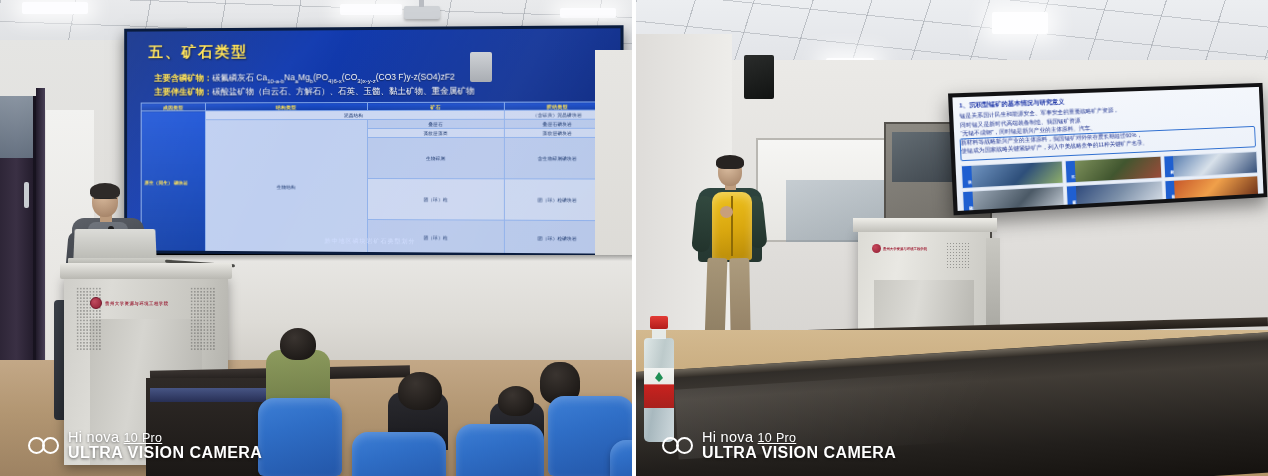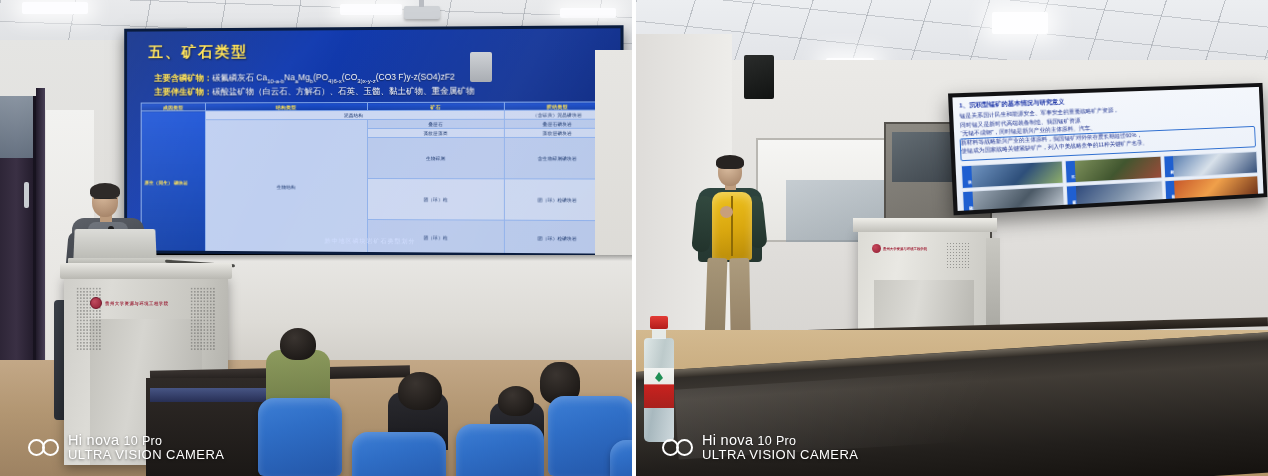--- a/index.html
+++ b/index.html
@@ -418,22 +418,22 @@
     background:#1f8f54; clip-path: polygon(50% 0,100% 60%,50% 100%,0 60%); }
 
   
   .wm { position: absolute; bottom: 14px; display: flex; align-items: center; gap: 9px;
         color: #fff; text-shadow: 0 1px 3px rgba(0,0,0,.55); }
   .wm-rings { display: flex; }
   .wm-ring { width: 17px; height: 17px; border: 2px solid #fff; border-radius: 50%; }
   .wm-ring + .wm-ring { margin-left: -3px; }
   .wm-text { line-height: 1.05; }
   .wm-top { font-size: 14.5px; font-weight: 500; letter-spacing: .3px; }
-  .wm-top .model { font-size: 12.5px; }
-  .wm-bot { font-size: 13px; font-weight: normal; letter-spacing: .45px; }
+  .wm-top .model { font-size: 12.5px; text-decoration: underline; }
+  .wm-bot { font-size: 16px; font-weight: bold; letter-spacing: .45px; }
   .wm-left { left: 28px; }
   .wm-right { left: 26px; }
 </style>
 </head>
 <body>
 
 <div class="stage">
 
   <div class="photo photo-left">
 

